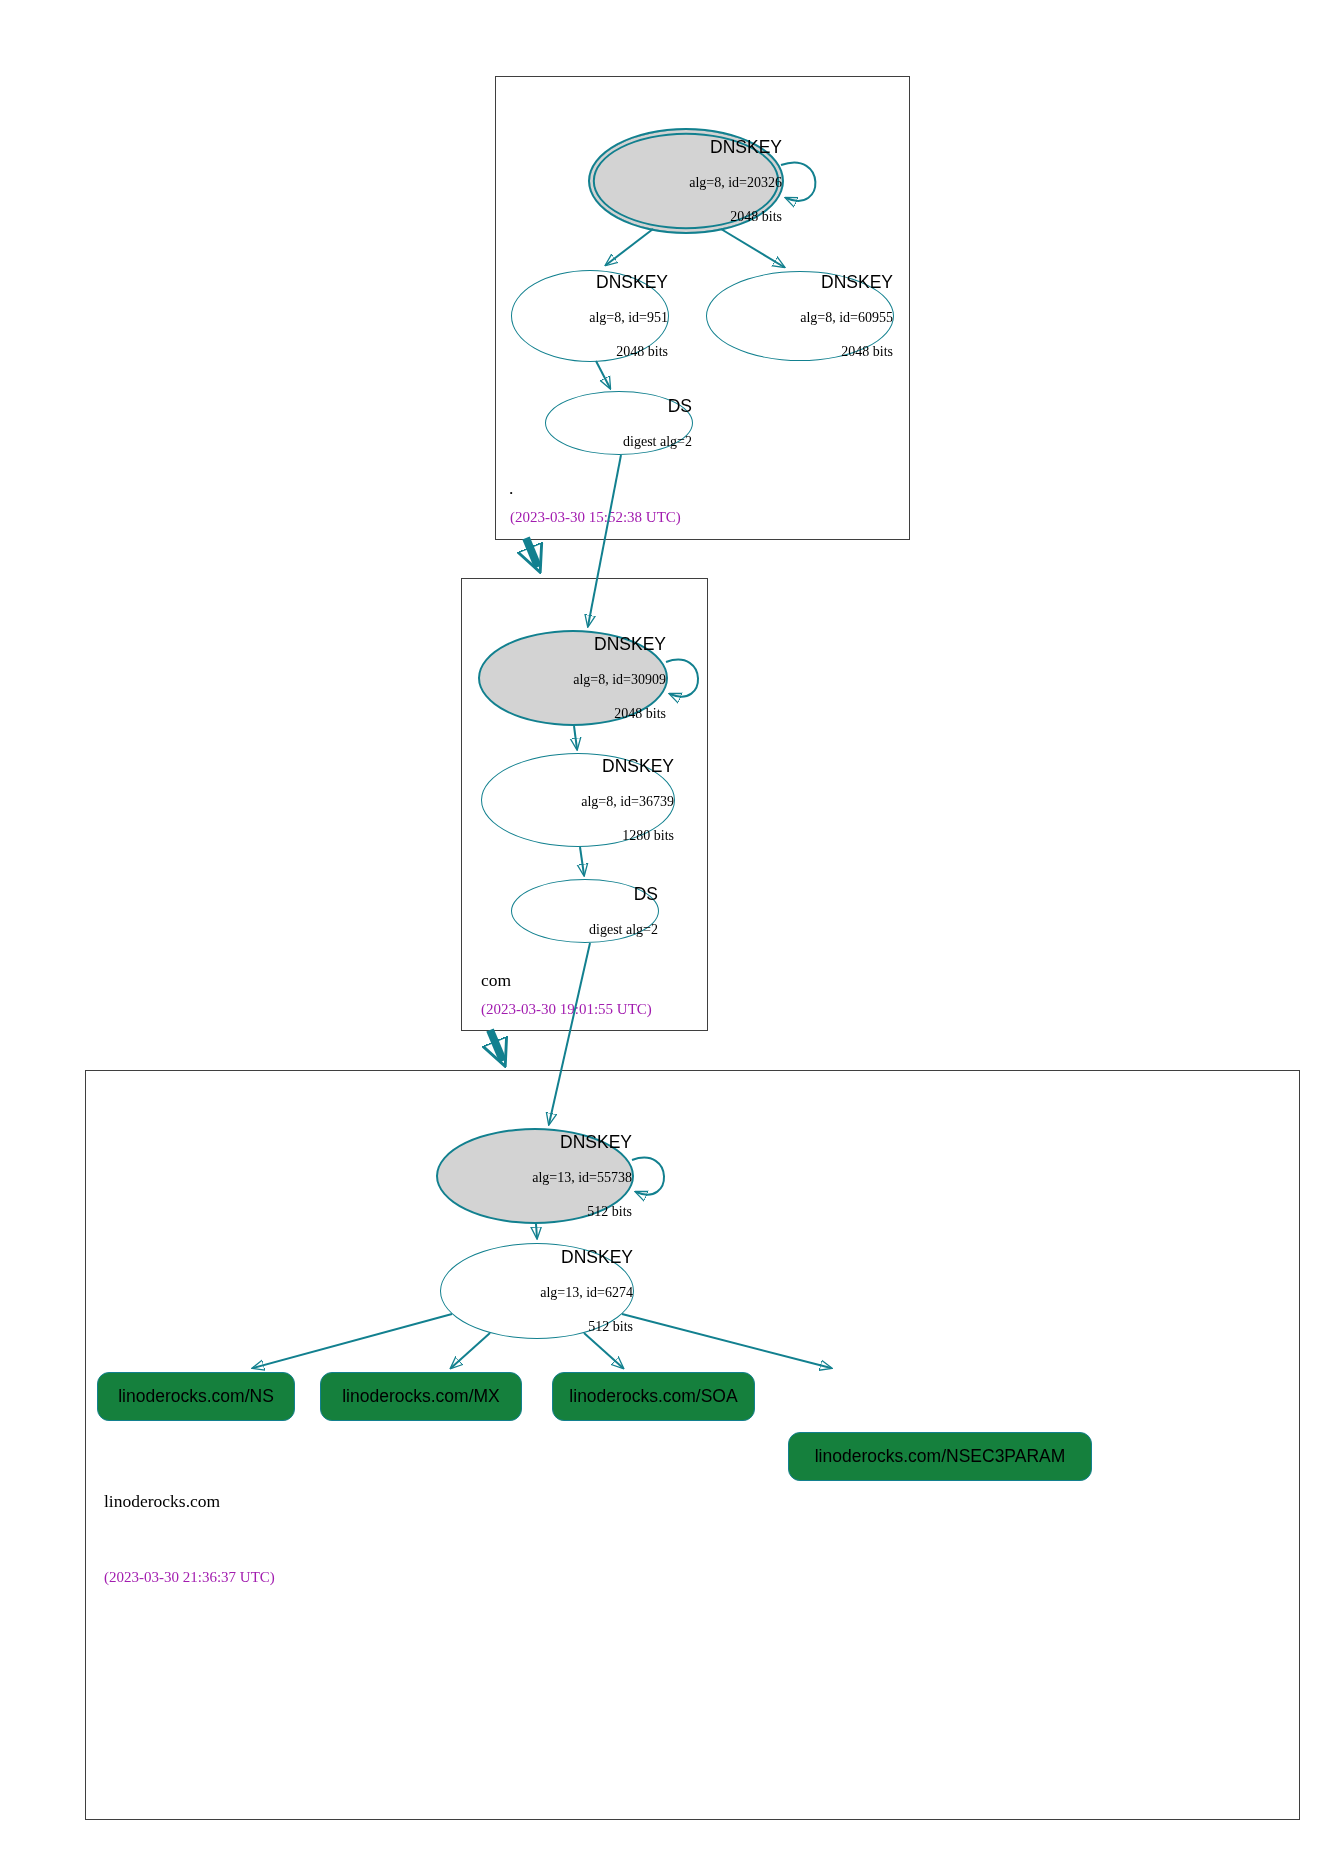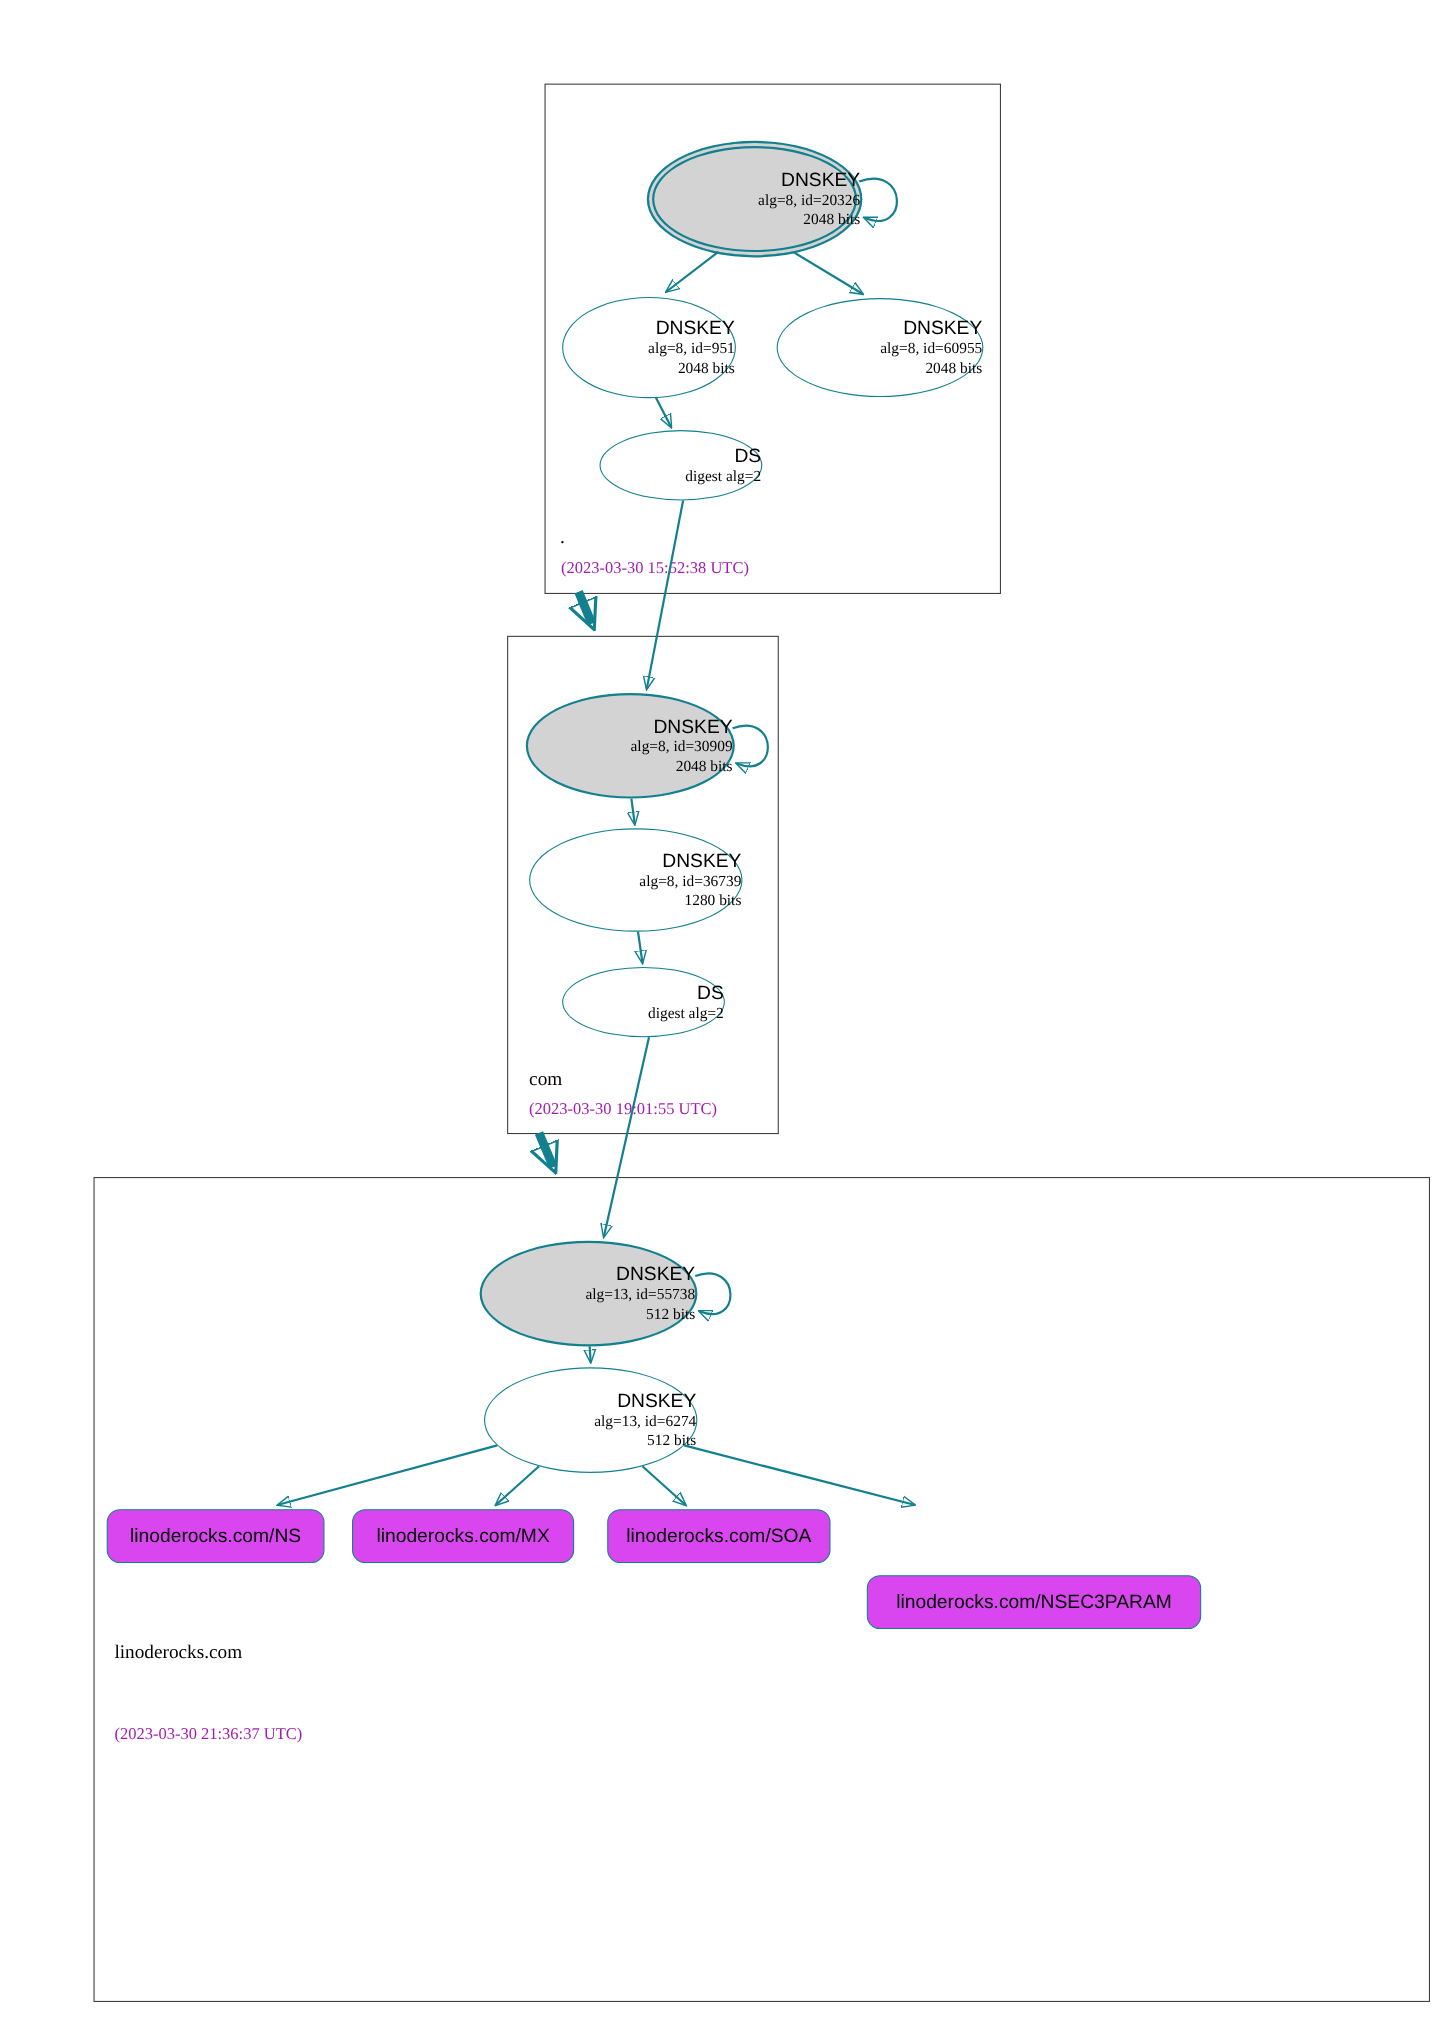--- a/index.html
+++ b/index.html
@@ -41,26 +41,27 @@
     font-family: "Liberation Sans", sans-serif;
     font-size: 17.5px;
     color: #000000;
     line-height: 1.2;
   }
   .node-detail {
     font-family: "Liberation Serif", serif;
     font-size: 14px;
     color: #000000;
     line-height: 1.25;
+    margin-top: 16px;
   }
   .rrset {
     position: absolute;
     border: 1.8px solid #12808f;
     border-radius: 12px;
-    background: #d946ef;
+    background: #15803d;
     display: flex;
     align-items: center;
     justify-content: center;
     font-family: "Liberation Sans", sans-serif;
     font-size: 17.5px;
     color: #000000;
     z-index: 2;
   }
   .zone-name {
     position: absolute;

